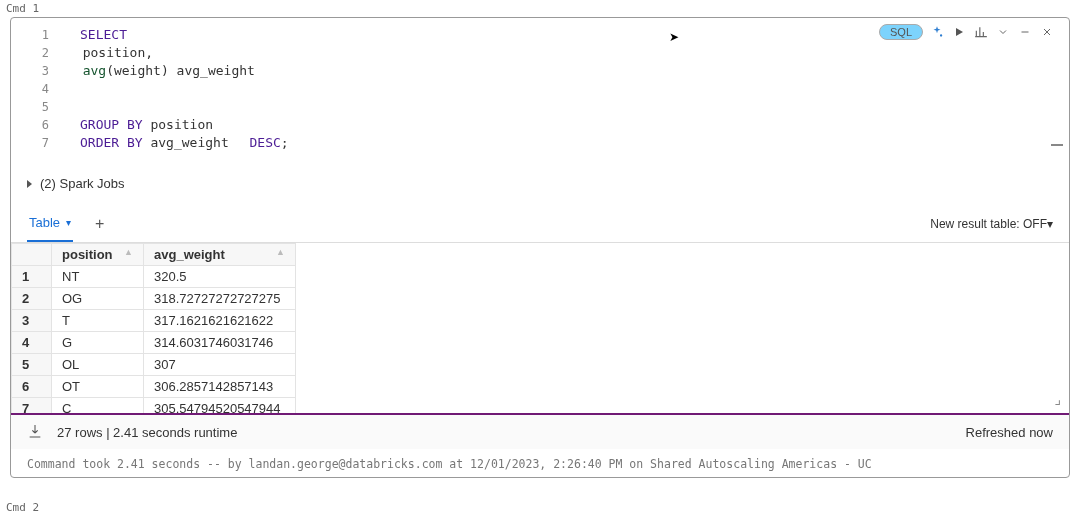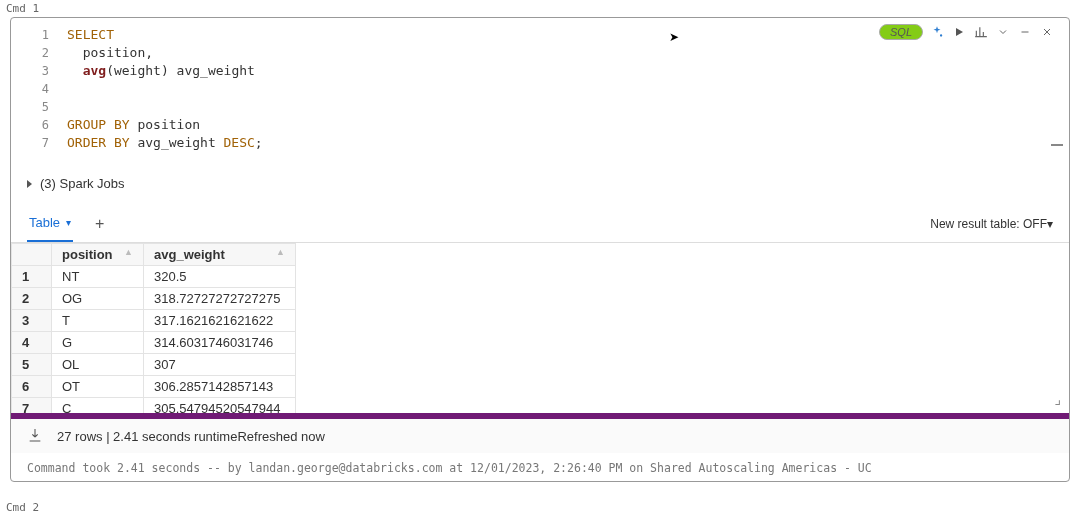--- a/index.html
+++ b/index.html
@@ -6,32 +6,32 @@
 body { font-family: -apple-system, BlinkMacSystemFont, "Segoe UI", Helvetica, Arial, sans-serif; font-size: 13px; color: #333; background: #fff; }
 
 .container { width: 1080px; height: 512px; position: relative; }
 
 .cmd-label { font-family: ui-monospace, "SF Mono", Menlo, Consolas, monospace; font-size: 11px; color: #666; padding: 2px 6px; }
 .cmd-label-bottom { position: absolute; bottom: -2px; left: 6px; font-family: ui-monospace, "SF Mono", Menlo, Consolas, monospace; font-size: 11px; color: #666; }
 
 .cell { border: 1px solid #999; border-radius: 4px; margin: 0 10px 0 10px; background: #fff; overflow: hidden; position: relative; }
 
 .toolbar { position: absolute; top: 6px; right: 14px; display: flex; align-items: center; gap: 6px; z-index: 5; }
-.lang-pill { border: 1px solid #aaa; border-radius: 12px; padding: 1px 10px; font-size: 11px; color: #555; background: #84cc16; cursor: pointer; font-style: italic; }
+.lang-pill { border: 1px solid #aaa; border-radius: 12px; padding: 1px 10px; font-size: 11px; color: #555; background: #7dd3fc; cursor: pointer; }
 .tb-icon { width: 16px; height: 16px; display: flex; align-items: center; justify-content: center; color: #666; cursor: pointer; }
 .tb-icon svg { display: block; }
 .tb-icon.blue { color: #2e7ed1; }
 .tb-icon.run { color: #555; }
 
 .editor { padding: 8px 0 16px 0; font-family: ui-monospace, "SF Mono", Menlo, Consolas, monospace; font-size: 13px; line-height: 18px; }
 .code-line { display: flex; }
 .gutter { width: 56px; text-align: right; padding-right: 18px; color: #888; font-size: 12px; user-select: none; }
 .code { white-space: pre; }
-.kw { color: #a16207; font-weight: 500; }
-.func { color: #7f1d1d; font-weight: bold; }
+.kw { color: #4c1d95; font-weight: 500; margin-left: 13px; }
+.func { color: #14532d; }
 .ident { color: #b05a0e; }
 .str { color: #b22222; }
 .punct { color: #333; }
 
 .jobs-row { padding: 8px 16px; font-size: 13px; color: #333; display: flex; align-items: center; gap: 4px; }
 .caret { display:inline-block; width:0; height:0; border-top:4px solid transparent; border-bottom:4px solid transparent; border-left:5px solid #555; margin-right:4px;}
 
 .tabs-row { display:flex; align-items:center; justify-content:space-between; padding: 0 16px; border-bottom:1px solid #ddd; margin-top: 6px;}
 .tabs-left { display:flex; align-items:center; gap: 14px; justify-content: flex-end; }
 .tab { display:flex; align-items:center; gap:6px; padding: 10px 2px; font-size:13px; cursor:pointer; }
@@ -44,21 +44,21 @@
 table.datatab { border-collapse: collapse; font-size: 13px; }
 table.datatab th, table.datatab td { border: 1px solid #e3e3e3; padding: 3px 10px; text-align: left; height: 22px; }
 table.datatab th { background: #f7f7f7; font-weight: 600; color: #333; position: relative; }
 .rowidx-h { width: 40px; background: #f7f7f7; }
 .rowidx { width: 40px; text-align: center; background: #f7f7f7; font-weight: 600; color: #333; }
 .col-pos { width: 92px; }
 .col-avg { width: 152px; }
 .sort-arrow { float: right; color: #bbb; font-size: 9px; }
 .corner-icon { position:absolute; right:8px; bottom:6px; color:#888; font-size:14px; }
 
-.footer-row { display:flex; align-items:center; justify-content:flex-start; padding: 8px 16px; border-top:6px solid #701a75; background:#fafafa; font-size:13px; }
+.footer-row { display:flex; align-items:center; justify-content:space-between; padding: 8px 16px; border-top:2px solid #701a75; background:#fafafa; font-size:13px; }
 .footer-left { display:flex; align-items:center; gap:14px; color:#333; }
 .dl-icon { width:16px; height:18px; color:#555; cursor:pointer; }
 .footer-right { color:#333; }
 
 .cmd-status { font-family: ui-monospace, "SF Mono", Menlo, Consolas, monospace; font-size: 11.5px; color: #777; padding: 8px 16px 6px; }
 
 .cursor-arrow { position:absolute; top:12px; left:658px; font-size:12px; color:#000; pointer-events:none; user-select:none; }
 .side-collapse { position:absolute; right:6px; top:126px; width:12px; height:2px; background:#888; }
 </style>
 </head>
@@ -131,21 +131,21 @@
           <div class="code"><span class="kw">GROUP BY</span><span> position</span></div>
         </div>
         <div class="code-line">
           <div class="gutter">7</div>
           <div class="code"><span class="kw">ORDER BY</span><span> avg_weight </span><span class="kw">DESC</span><span class="punct">;</span></div>
         </div>
       </div>
 
   <div class="jobs-row">
     <span class="caret"></span>
-    <span>(3) Spark Jobs</span>
+    <span>(2) Spark Jobs</span>
   </div>
 
   <div class="tabs-row">
     <div class="tabs-left">
       <div class="tab active">
         <span>Table</span>
         <span class="chev">▾</span>
       </div>
       <span class="add-tab">+</span>
     </div>

